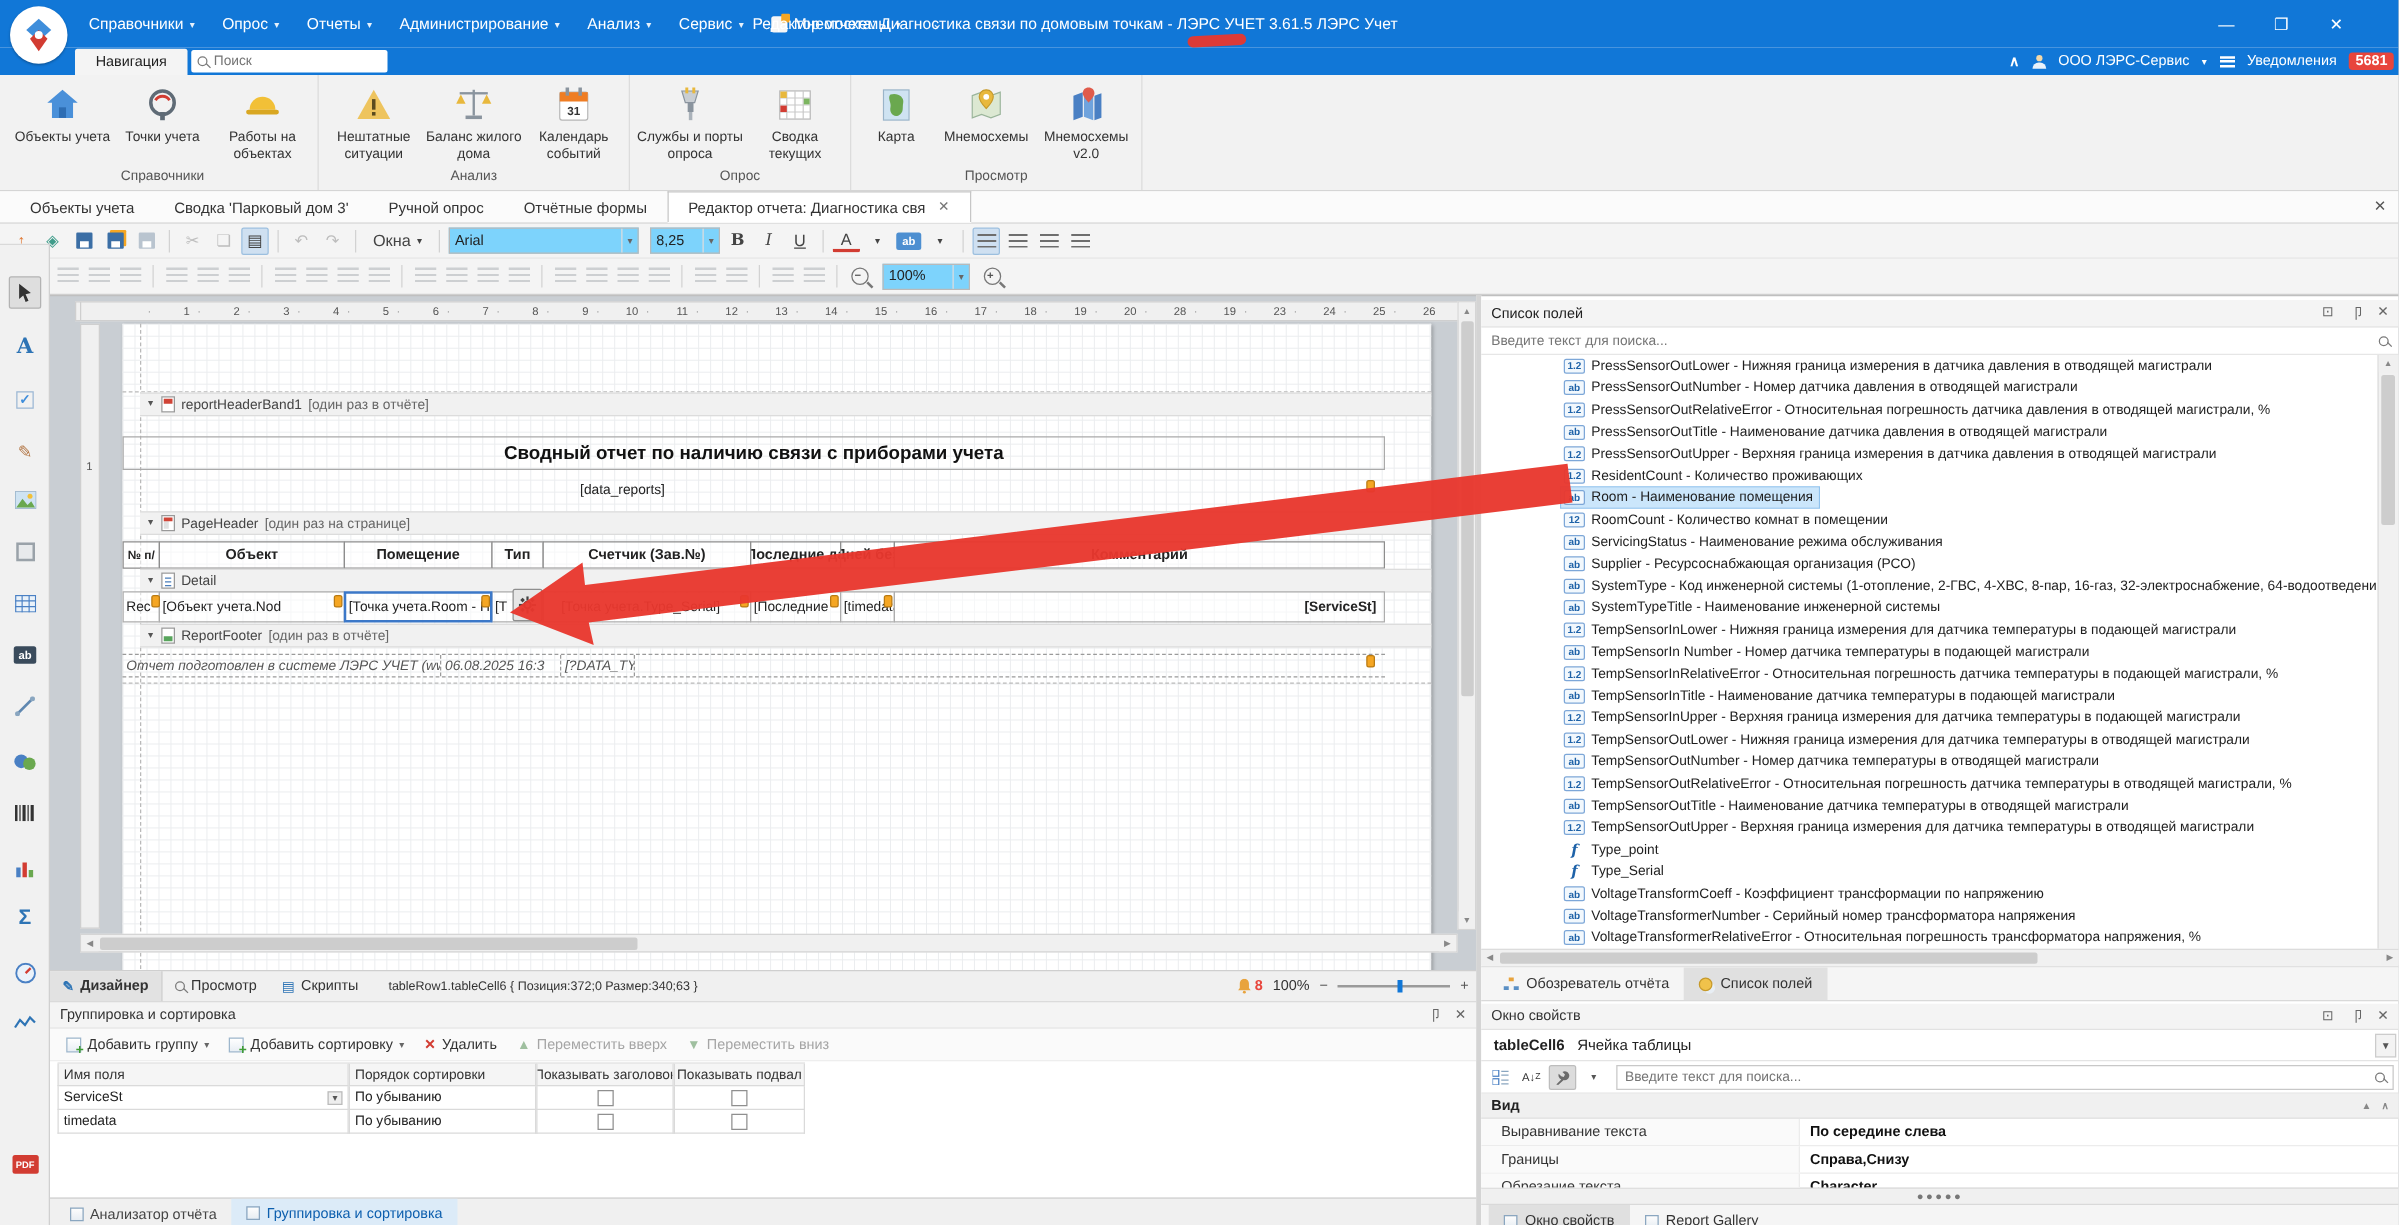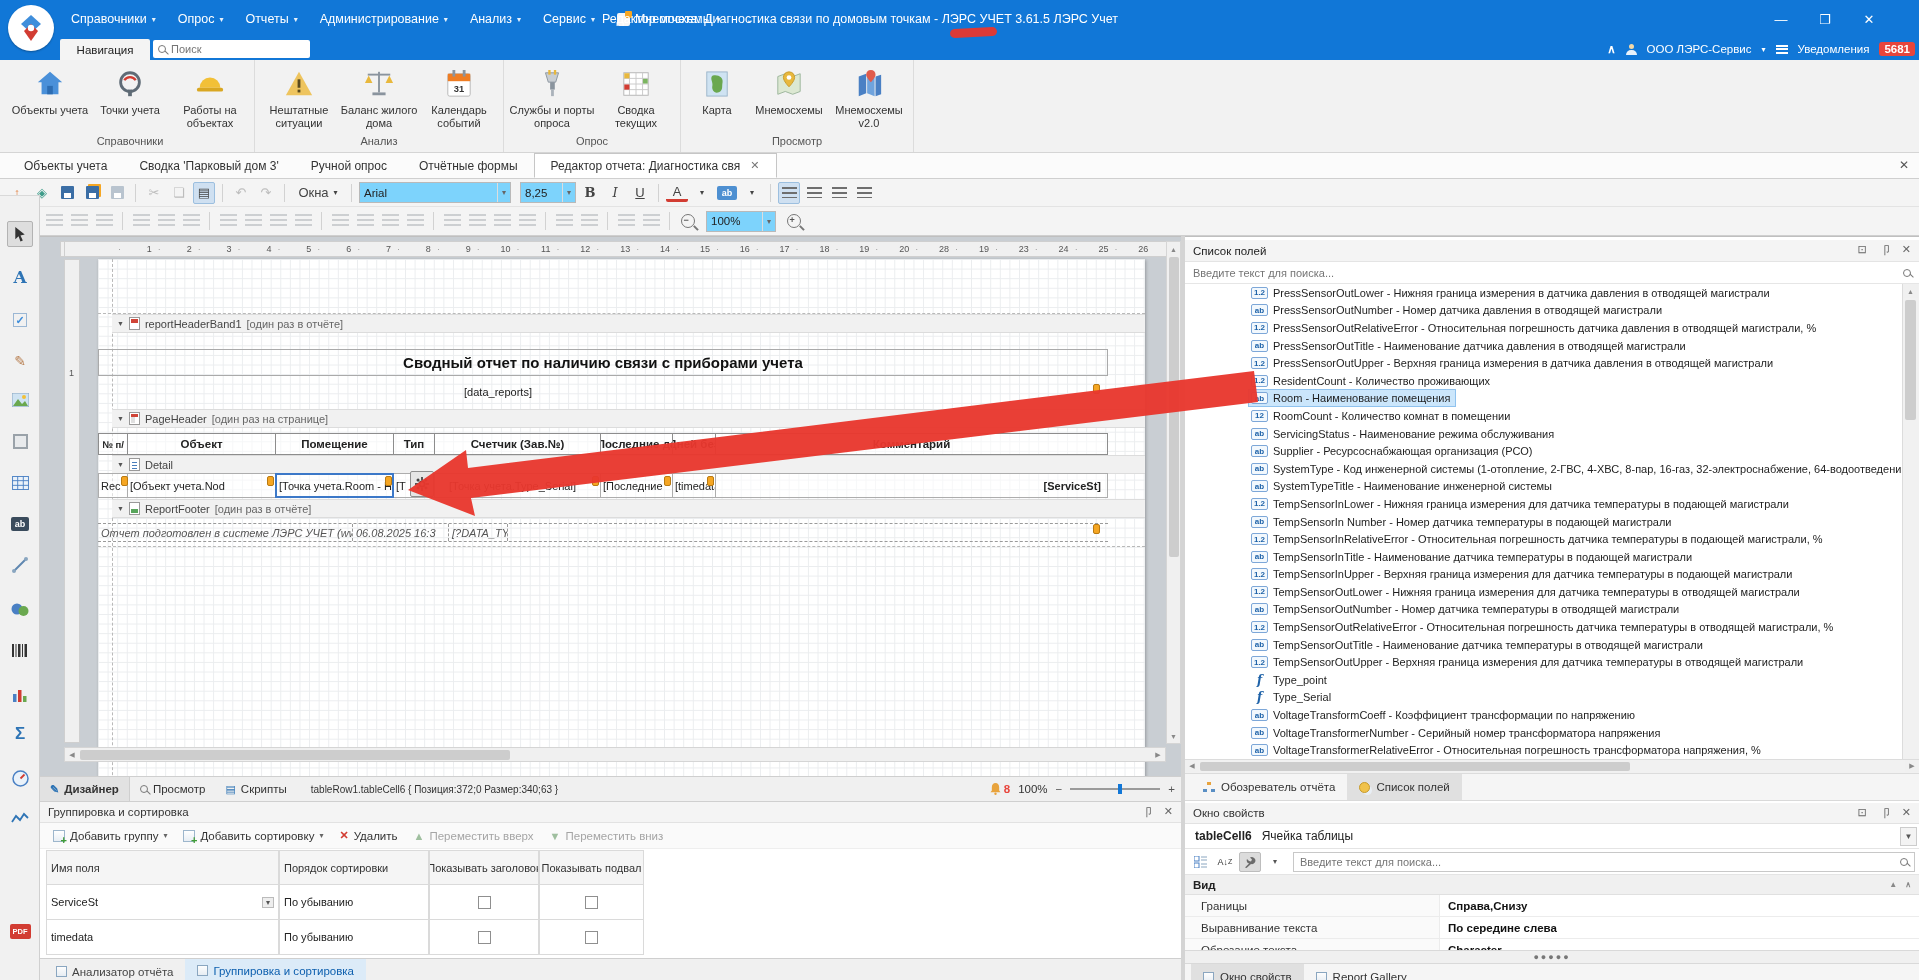--- a/index.html
+++ b/index.html
@@ -141,21 +141,21 @@
   .phead .picos { margin-left:auto; display:flex; gap:12px; color:#666; font-size:11px; }
   .gtoolbar { height:26px; display:flex; align-items:center; gap:2px; padding-left:6px; background:#fafafa; border-bottom:1px solid #eee; font-size:11.5px; }
   .gbtn { display:flex; align-items:center; gap:5px; padding:3px 7px; border-radius:2px; color:#333; }
   .gbtn.dim { color:#a5a5a5; }
   .gbtn .dd { font-size:8px; color:#666; }
   .addico { width:12px; height:12px; border:1px solid #9db6cc; background:linear-gradient(#fff,#e8eef4); position:relative; }
   .addico::after { content:'+'; position:absolute; right:-3px; bottom:-5px; color:#3f9c35; font-weight:bold; font-size:11px; }
   .delico { color:#d23c32; font-weight:bold; font-size:11px; }
   .upico { color:#9fbf9f; font-size:11px; }
   .gtable { position:absolute; left:6px; top:48px; width:598px; font-size:11px; }
-  .gtr { display:flex; height:35px; }
+  .gtr { display:flex; height:19px; }
   .gth { background:#f5f5f5; font-weight:normal; color:#333; }
   .gtd, .gth { border:1px solid #dadada; border-top:none; display:flex; align-items:center; padding:0 4px; overflow:hidden; white-space:nowrap; }
   .gtable .r1 { border-top:1px solid #dadada; }
   .c1 { width:233px; } .c2 { width:150px; } .c3 { width:110px; justify-content:center; } .c4 { width:105px; justify-content:center; }
   .cb { width:13px; height:13px; border:1px solid #8f8f8f; background:#fff; }
   .fieldcombo { display:flex; justify-content:space-between; align-items:center; width:100%; }
   .fieldcombo .dd { font-size:8px; color:#555; border:1px solid #bbb; background:#eee; padding:0 3px; }
 
   .bottabs { position:absolute; left:40px; top:958px; width:1141px; height:26px; background:#f0f0f0; border-top:1px solid #cfcfcf; display:flex; padding-left:4px; font-size:11.5px; }
   .btab { display:flex; align-items:center; gap:5px; padding:0 12px; color:#444; }
@@ -1162,27 +1162,27 @@
       <div class="pr-group">
         <span>Вид</span>
         <span class="right">
             <span>▲</span>
             <span>∧</span>
           </span>
       </div>
       <div class="pr-rows">
 
           <div class="prow">
+            <div class="pname">Выравнивание текста</div>
+            <div class="pval">По середине слева</div>
+          </div>
+
+          <div class="prow">
             <div class="pname">Границы</div>
             <div class="pval">Справа,Снизу</div>
-          </div>
-
-          <div class="prow">
-            <div class="pname">Выравнивание текста</div>
-            <div class="pval">По середине слева</div>
           </div>
 
           <div class="prow">
             <div class="pname">Обрезание текста</div>
             <div class="pval">Character</div>
           </div>
         </div>
       <div class="pr-split">●●●●●</div>
       <div class="pr-tabs">
         <div class="ftab active">

